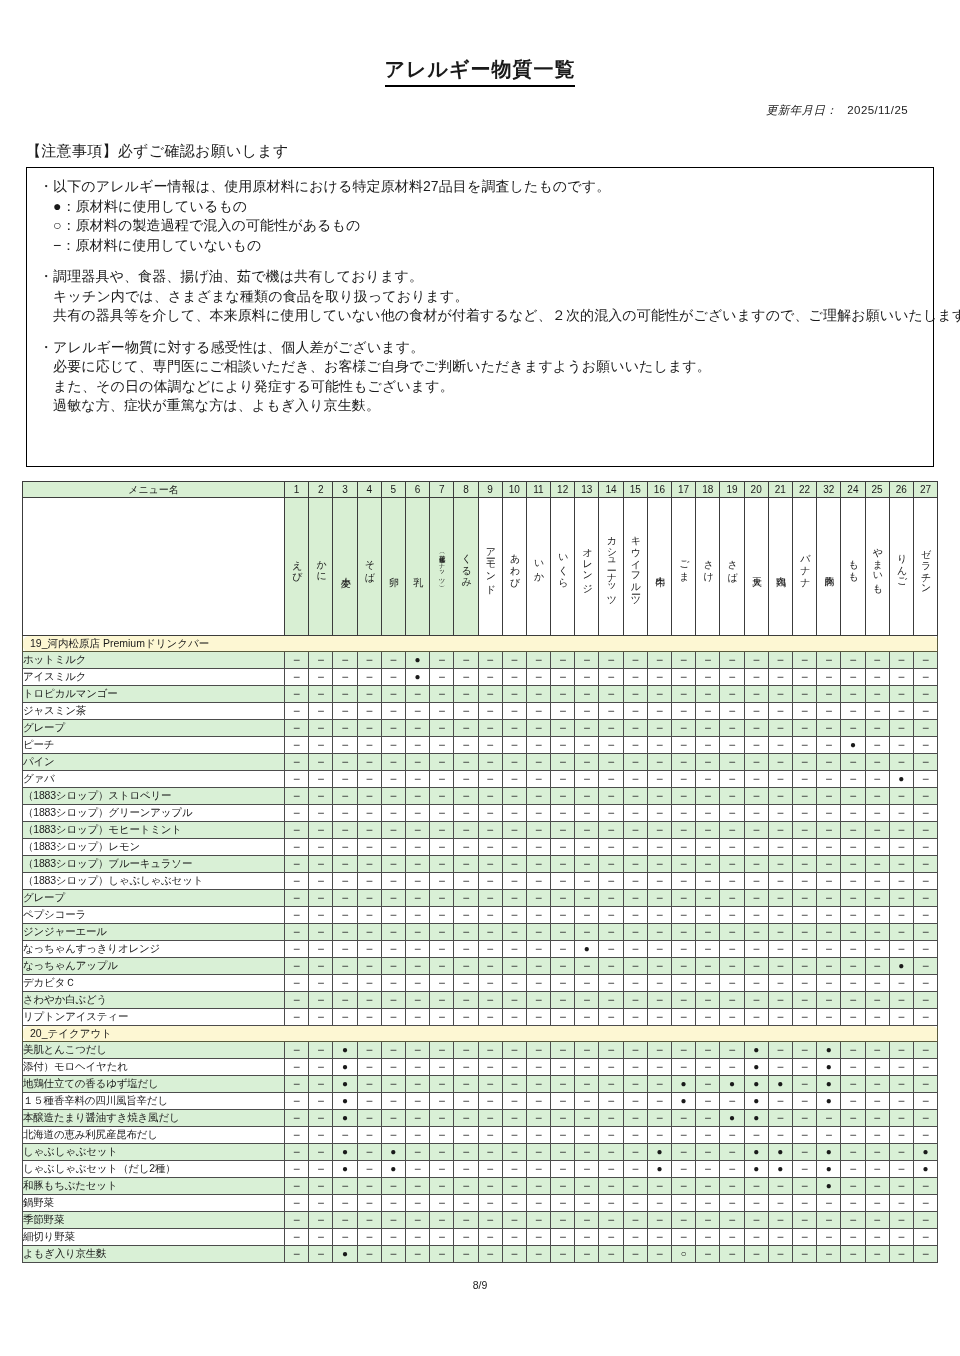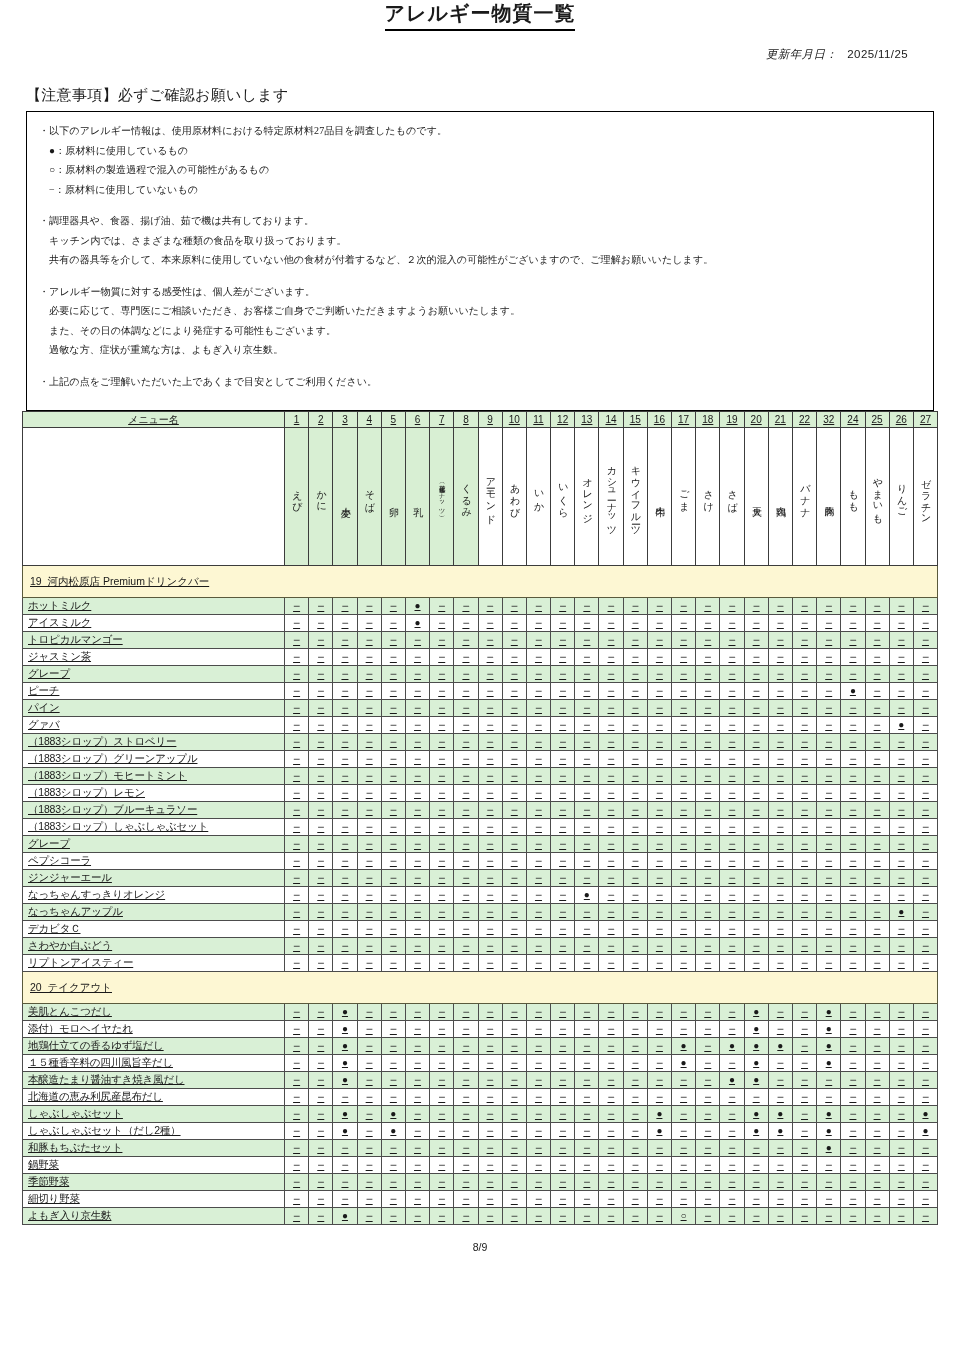--- a/index.html
+++ b/index.html
@@ -8,21 +8,21 @@
     width: 960px; height: 1356px;
     background: #ffffff;
     font-family: "Liberation Sans", "DejaVu Sans", sans-serif;
     color: #1a1a1a;
     position: relative;
     overflow: hidden;
   }
   .page { padding: 0 22px; position: relative; height: 100%; }
 
   
-  .title-wrap { text-align: center; }
+  .title-wrap { text-align: center; padding-top: 56px; }
   .title {
     display: inline-block;
     font-size: 20px; font-weight: bold;
     letter-spacing: 1px;
     border-bottom: 2px solid #000;
     padding-bottom: 2px;
   }
   .updated {
     text-align: right;
     font-size: 11.5px;
@@ -37,30 +37,30 @@
     font-size: 15px;
     margin: 24px 0 6px 4px;
     letter-spacing: .3px;
   }
   .notes-box {
     border: 1px solid #000;
     padding: 9px 12px 12px 12px;
     margin: 0 4px;
     min-height: 300px;
   }
-  .nline { font-size: 10px; line-height: 19.5px; white-space: pre; letter-spacing: .1px; font-family: Liberation Serif, serif; }
+  .nline { font-size: 14px; line-height: 19.5px; white-space: pre; letter-spacing: .1px; }
   .nline.gap { height: 12px; }
 
   
   table.alg {
     border-collapse: collapse;
     table-layout: fixed;
     width: 916px;
+    margin-top: 14px;
     font-size: 10px;
-    text-decoration: underline;
   }
   table.alg td, table.alg th {
     border: 1px solid #4c4c4c;
     padding: 0;
     text-align: center;
     vertical-align: middle;
   }
   col.c-name { width: 262px; }
   col.c-al   { width: 24.2px; }
 
@@ -98,30 +98,30 @@
   }
   .vtxt.tiny { font-size: 6.4px; letter-spacing: .2px; }
   td.green-hdr { background: #d8efd3; }
   td.white-hdr { background: #ffffff; }
 
   
   tr.group td {
     background: #fdf7d3;
     text-align: left;
     padding-left: 7px;
-    height: 32px;
+    height: 16px;
     font-size: 10.5px;
     border-color: #5a5a3c;
+    border-radius: 6px;
   }
 
   
   tr.dat td { height: 17px; font-size: 10.5px; }
   tr.dat td.nm {
     text-align: left;
-    padding-left: 5px;
     letter-spacing: -0.2px;
   }
   tr.dat.alt td { background: #d9f0d6; }
   tr.dat.plain td { background: #ffffff; }
   .mk { font-size: 11px; line-height: 1; display: block; }
   .mk.dash { font-size: 12px; color: #333; }
   .mk.full { font-size: 10px; }
   .mk.open { font-size: 10px; }
 
   .footer {
@@ -152,21 +152,20 @@
       <div class="nline gap"></div>
       <div class="nline">・調理器具や、食器、揚げ油、茹で機は共有しております。</div>
       <div class="nline">　キッチン内では、さまざまな種類の食品を取り扱っております。</div>
       <div class="nline">　共有の器具等を介して、本来原料に使用していない他の食材が付着するなど、２次的混入の可能性がございますので、ご理解お願いいたします。</div>
       <div class="nline gap"></div>
       <div class="nline">・アレルギー物質に対する感受性は、個人差がございます。</div>
       <div class="nline">　必要に応じて、専門医にご相談いただき、お客様ご自身でご判断いただきますようお願いいたします。</div>
       <div class="nline">　また、その日の体調などにより発症する可能性もございます。</div>
       <div class="nline">　過敏な方、症状が重篤な方は、よもぎ入り京生麩。</div>
       <div class="nline gap"></div>
-      <div class="nline">・上記の点をご理解いただいた上であくまで目安としてご利用ください。</div>
     </div>
 
   <table class="alg">
     <colgroup id="cgrp">
         <col class="c-name">
         <col class="c-al">
         <col class="c-al">
         <col class="c-al">
         <col class="c-al">
         <col class="c-al">

